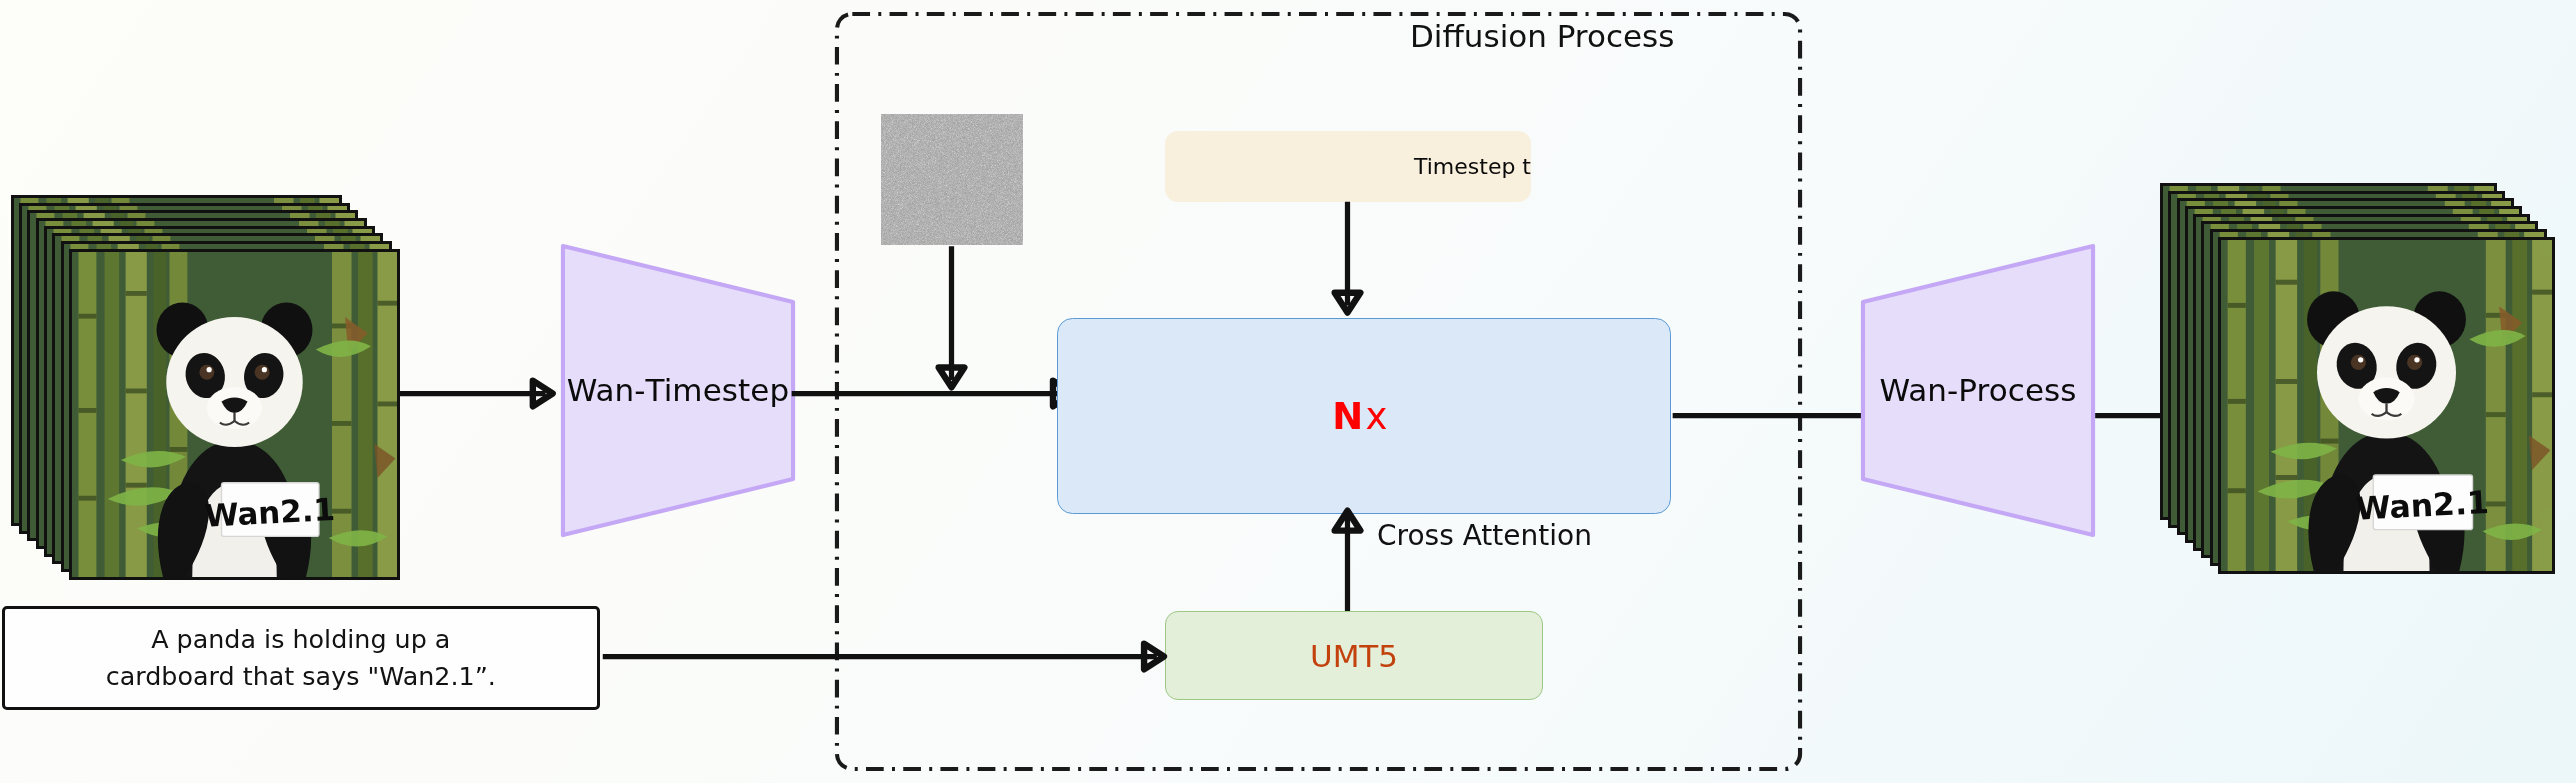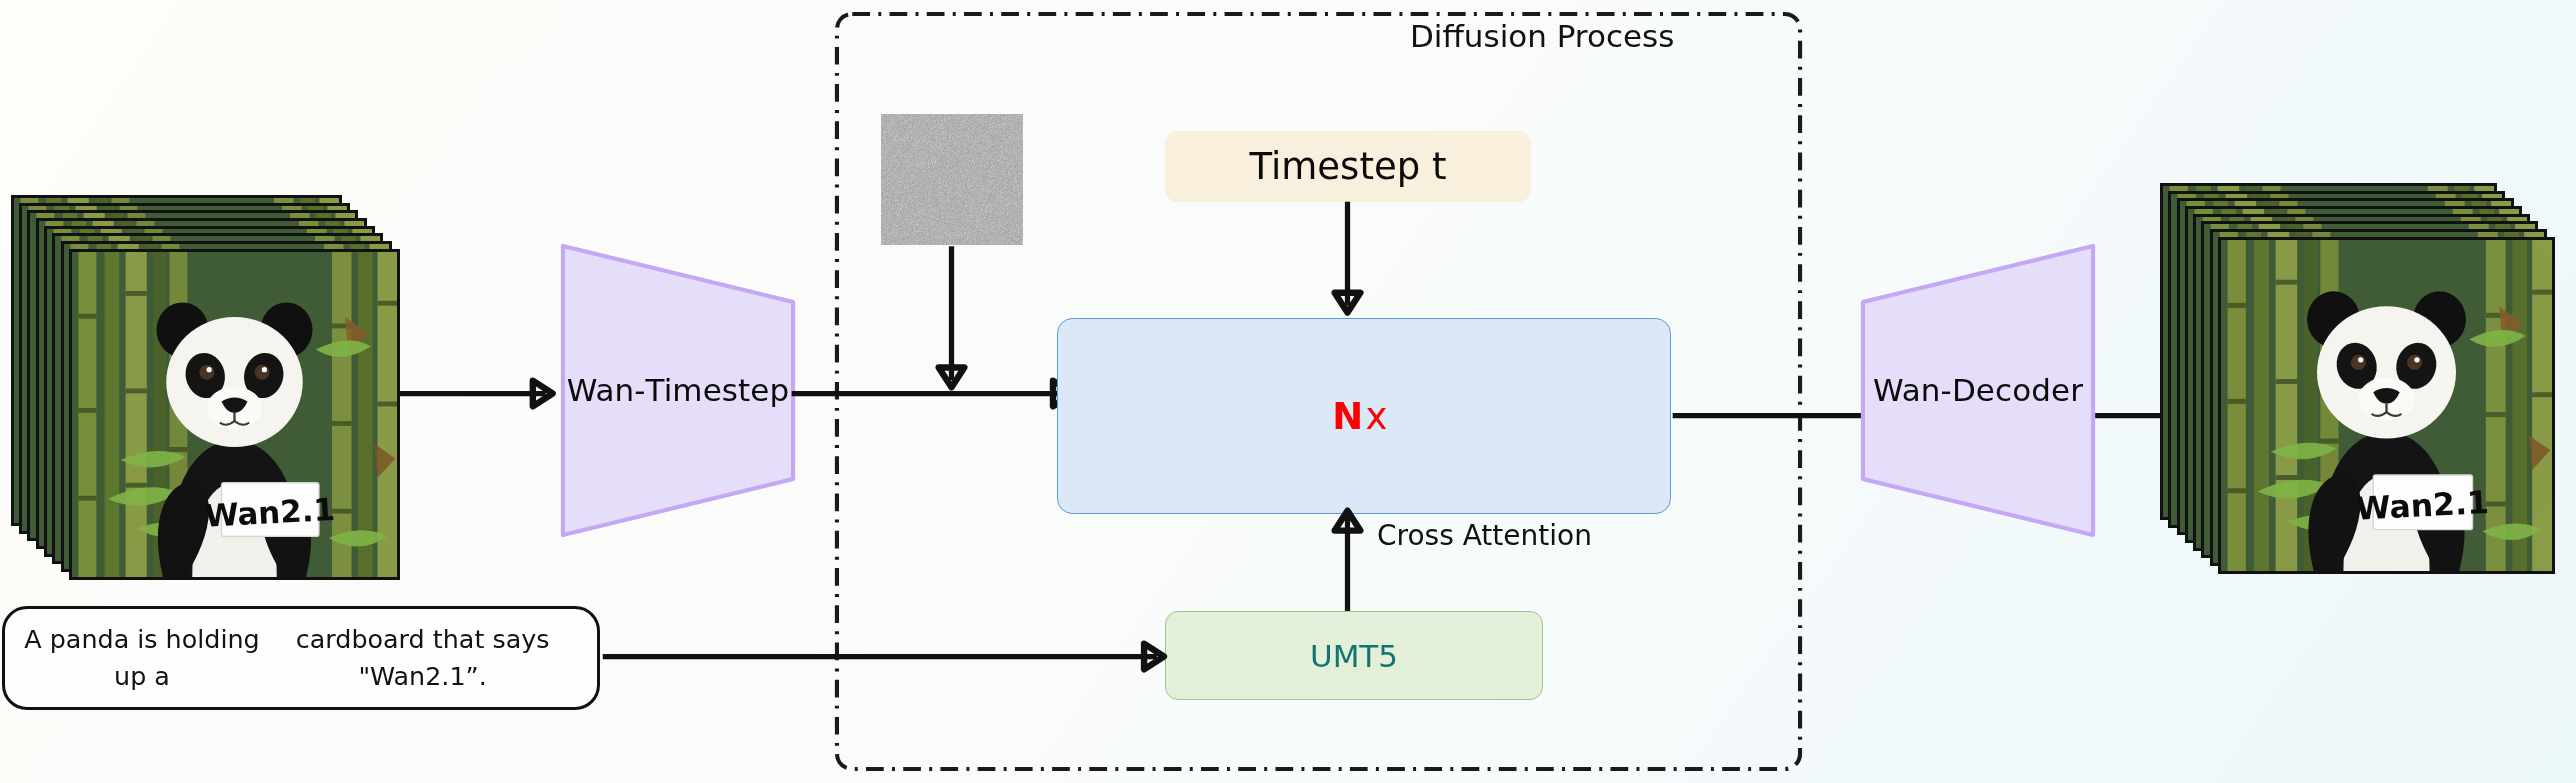--- a/index.html
+++ b/index.html
@@ -41,42 +41,42 @@
   
   .rbox {
     position: absolute;
     display: flex; align-items: center; justify-content: center;
     box-sizing: border-box;
     text-align: center;
   }
   .box-timestep {
     background: #f8efdc;
     border-radius: 13px;
-    font-size: 37px; color: #0b0b0b;
+    font-size: 22px; color: #0b0b0b; justify-content: flex-end;
   }
   .box-dit {
     background: #dbe8f7;
     border: 1.8px solid #5b9bd5;
     border-radius: 15.4px;
     font-size: 37px; color: #0b0b0b;
   }
   .box-dit .nx { color: #ff0000; font-weight: 700; margin-right: 2.4px; }
   .box-dit .xs { color: #ff0000; font-weight: 400; margin-right: 8.3px; }
   .box-umt5 {
     background: #e3efd9;
     border: 1.8px solid #9cc785;
     border-radius: 13px;
-    font-size: 31px; color: #0f766e;
+    font-size: 31px; color: #c2410c;
   }
   .box-prompt {
     background: #fefefe;
     border: 3px solid #111;
-    border-radius: 25px;
+    border-radius: 5px;
     font-size: 25.4px; color: #121212; line-height: 1.45;
-    flex-direction: row;
+    flex-direction: column;
     padding: 0 15.4px;
   }
 
   
   #diffusion-region {
     position: absolute;
     box-sizing: border-box;
     border-radius: 15.4px;
     pointer-events: none;
   }
@@ -334,21 +334,21 @@
     <line x1="0" y1="30" x2="468" y2="30"></line>
     <polygon points="446,8 480,30 446,52"></polygon>
   </svg>
 
   <div class="trap" style="left:1860px; top:243px; width:236px; height:295px;">
     <svg viewBox="0 0 400 500" preserveAspectRatio="none">
       <polygon points="5,100 395,5 395,495 5,400" fill="#e6ddfa" stroke="#c4a7f5" stroke-width="7" stroke-linejoin="round"></polygon>
     </svg>
     <div class="tlabel">
       <span>Wan-</span>
-      <span>Decoder</span>
+      <span>Process</span>
     </div>
   </div>
 
   <svg class="conn" style="left:2094px; top:398px; width:154px; height:35px;" viewBox="0 0 260 60">
     <line x1="0" y1="30" x2="230" y2="30"></line>
     <polygon points="208,8 242,30 208,52"></polygon>
   </svg>
 
   <div class="stack" style="left:2160px; top:183px; width:416px; height:390px;">
     <div class="frame" style="left:0px;   top:0px;   width:337px; height:337px;">

